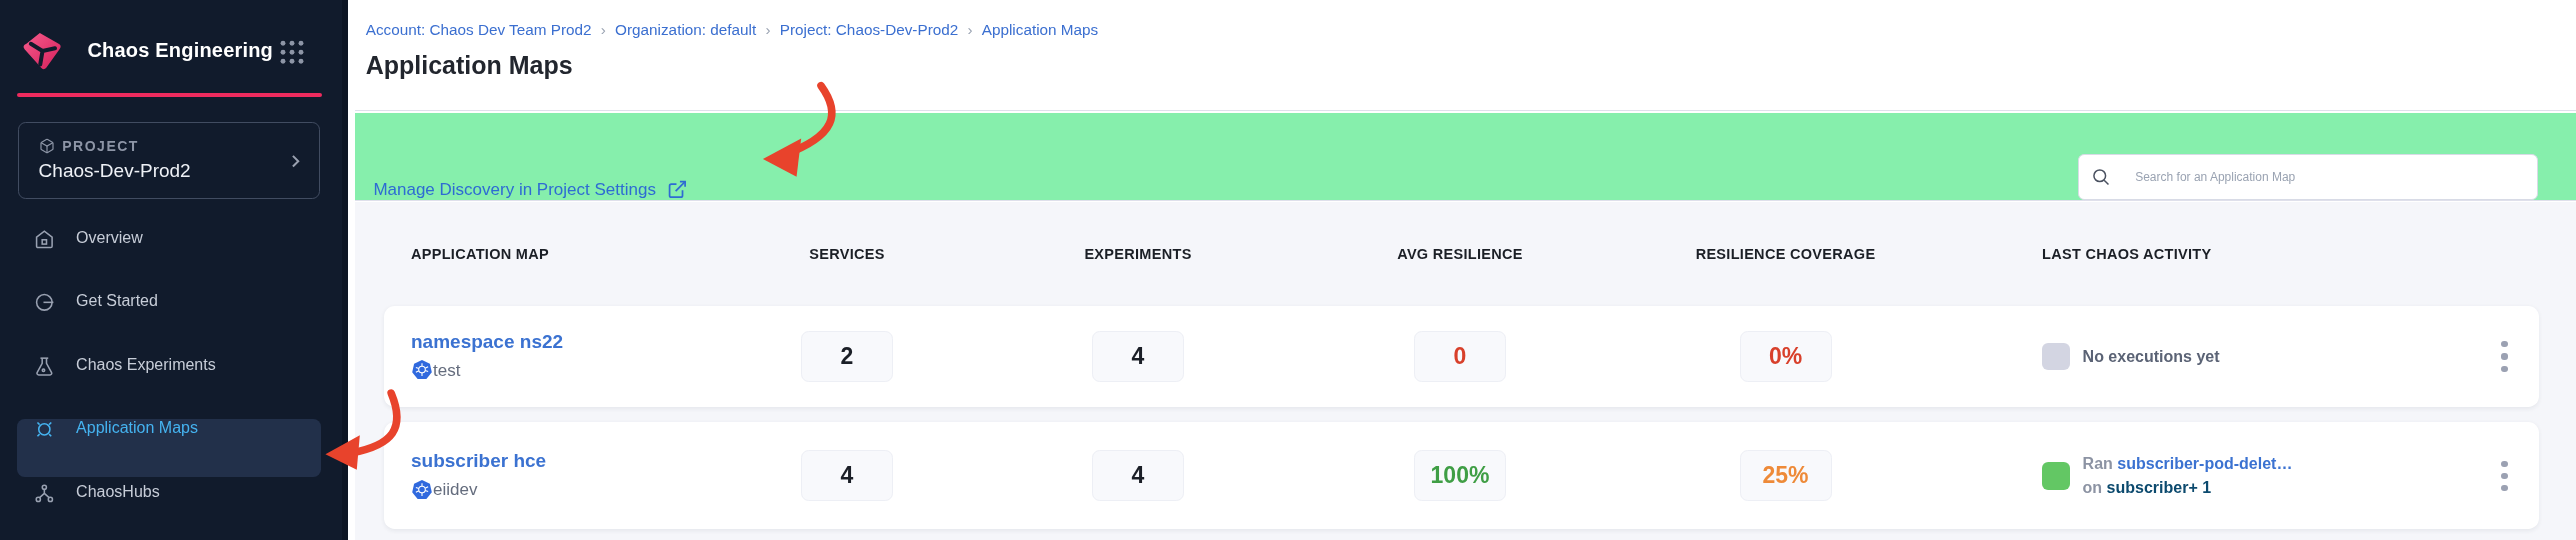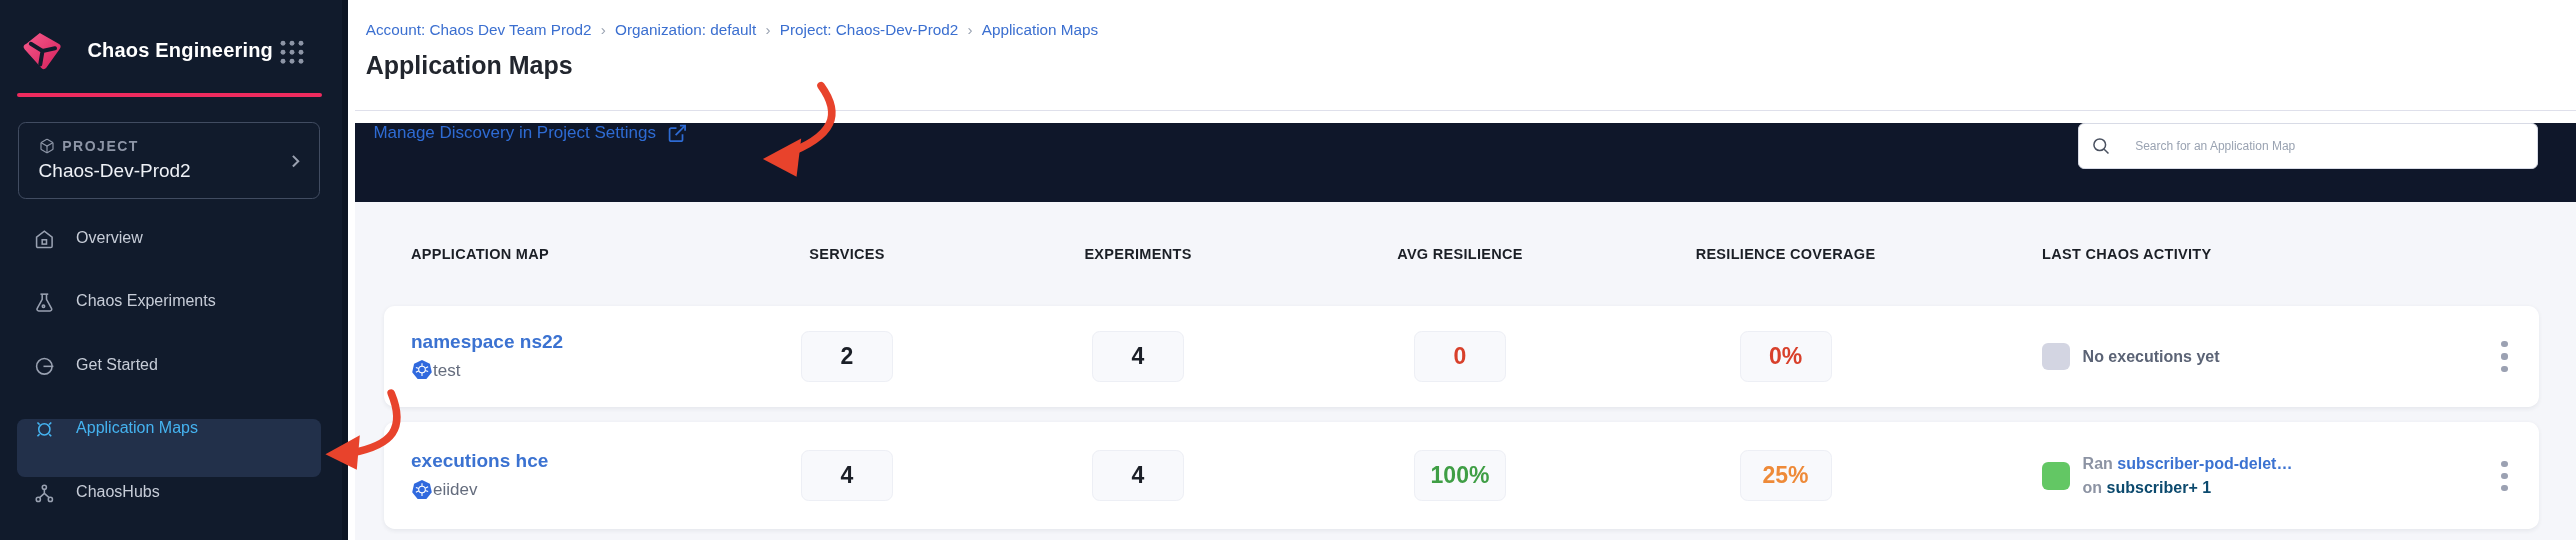--- a/index.html
+++ b/index.html
@@ -36,22 +36,22 @@
   .nav-item.active { background: #22304a; color: #45b3f0; }
   .nav-item.active .nav-icon { color: #45b3f0; }
   
   .main { position: absolute; left: 355px; top: 0; width: 2221px; height: 540px; background: #fff; }
   .topbar { position: absolute; left: 0; top: 0; width: 100%; height: 111px; border-bottom: 1.5px solid #dfe0eb; }
   .breadcrumb { position: absolute; left: 10.7px; top: 21.4px; font-size: 15.3px; display: flex; align-items: center; }
   .crumb { color: #3b6fd0; cursor: pointer; }
   .crumb-sep { color: #9aa3b2; padding: 0 9.2px; font-size: 15.3px; }
   .page-title { position: absolute; left: 10.7px; top: 51px; font-size: 25px; font-weight: 700; color: #22262e; }
   .toolbar-row {
-    position: absolute; left: 0; top: 123px; width: 100%; height: 88px;
-    display: flex; align-items: flex-start; border-bottom: 1.5px solid #dfe0eb; background: #0f172a;
+    position: absolute; left: 0; top: 113px; width: 100%; height: 88px;
+    display: flex; align-items: flex-end; border-bottom: 1.5px solid #dfe0eb; background: #86efac;
   }
   .manage-link { margin-left: 18.4px; display: flex; align-items: center; gap: 10.7px; color: #2e6bd3; font-size: 17px; cursor: pointer; }
   .ext-icon { width: 20.7px; height: 20.7px; }
   .search-box {
     margin-left: auto; margin-right: 38px; width: 460px; height: 46px;
     border: 1.5px solid #d8dbe6; border-radius: 6.1px; background: #fff;
     display: flex; align-items: center; padding: 0 12.2px;
   }
   .search-icon { width: 20px; height: 20px; color: #4a5160; flex: none; }
   .search-box input {
@@ -145,32 +145,32 @@
   <nav class="nav">
     <div class="nav-item">
       <svg class="nav-icon" viewBox="0 0 24 24" fill="none" stroke="currentColor" stroke-width="1.8">
         <path d="M3 9.5 L12 2.5 L21 9.5 V20 a1.5 1.5 0 0 1 -1.5 1.5 H4.5 A1.5 1.5 0 0 1 3 20 Z"></path>
         <rect x="9.5" y="12.5" width="5" height="5"></rect>
       </svg>
       <span>Overview</span>
     </div>
     <div class="nav-item">
       <svg class="nav-icon" viewBox="0 0 24 24" fill="none" stroke="currentColor" stroke-width="1.8">
+        <circle cx="12" cy="12" r="9"></circle>
+          <line x1="11" y1="12" x2="22.5" y2="12"></line>
+      </svg>
+      <span>Get Started</span>
+    </div>
+    <div class="nav-item">
+      <svg class="nav-icon" viewBox="0 0 24 24" fill="none" stroke="currentColor" stroke-width="1.8">
         <path d="M9.5 2.5v6L3.6 19.2A2 2 0 0 0 5.4 22h13.2a2 2 0 0 0 1.8-2.8L14.5 8.5v-6"></path>
         <line x1="7.5" y1="2.5" x2="16.5" y2="2.5"></line>
           <circle cx="11" cy="16.5" r="1.4"></circle>
       </svg>
       <span>Chaos Experiments</span>
-    </div>
-    <div class="nav-item">
-      <svg class="nav-icon" viewBox="0 0 24 24" fill="none" stroke="currentColor" stroke-width="1.8">
-        <circle cx="12" cy="12" r="9"></circle>
-          <line x1="11" y1="12" x2="22.5" y2="12"></line>
-      </svg>
-      <span>Get Started</span>
     </div>
     <div class="nav-item active">
       <svg class="nav-icon" viewBox="0 0 24 24" fill="none" stroke="currentColor" stroke-width="1.8">
         <circle cx="12" cy="12" r="6.5"></circle>
         <line x1="4" y1="4" x2="6.5" y2="6.5"></line>
           <line x1="20" y1="4" x2="17.5" y2="6.5"></line>
         <line x1="4" y1="20" x2="6.5" y2="17.5"></line>
           <line x1="20" y1="20" x2="17.5" y2="17.5"></line>
       </svg>
       <span>Application Maps</span>
@@ -259,21 +259,21 @@
       </div>
       <div class="kebab">
         <span class="dot"></span>
           <span class="dot"></span>
           <span class="dot"></span>
       </div>
     </div>
 
     <div class="card r2 grid-cols">
       <div>
-        <div class="map-name">executions hce</div>
+        <div class="map-name">subscriber hce</div>
         <div class="map-sub">
           <svg class="k8s-icon" viewBox="0 0 24 25">
             <polygon points="12,1 20.6,5.1 22.7,14.4 16.8,21.9 7.2,21.9 1.3,14.4 3.4,5.1" fill="#3069de"></polygon>
             <g stroke="#fff" stroke-width="1.2" fill="none">
               <circle cx="12" cy="11.5" r="3.6"></circle>
               <line x1="12" y1="4.5" x2="12" y2="7.9"></line>
                 <line x1="12" y1="15.1" x2="12" y2="18.5"></line>
               <line x1="5.3" y1="9.3" x2="8.6" y2="10.4"></line>
                 <line x1="15.4" y1="12.6" x2="18.7" y2="13.7"></line>
               <line x1="5.3" y1="14.5" x2="8.6" y2="12.9"></line>

